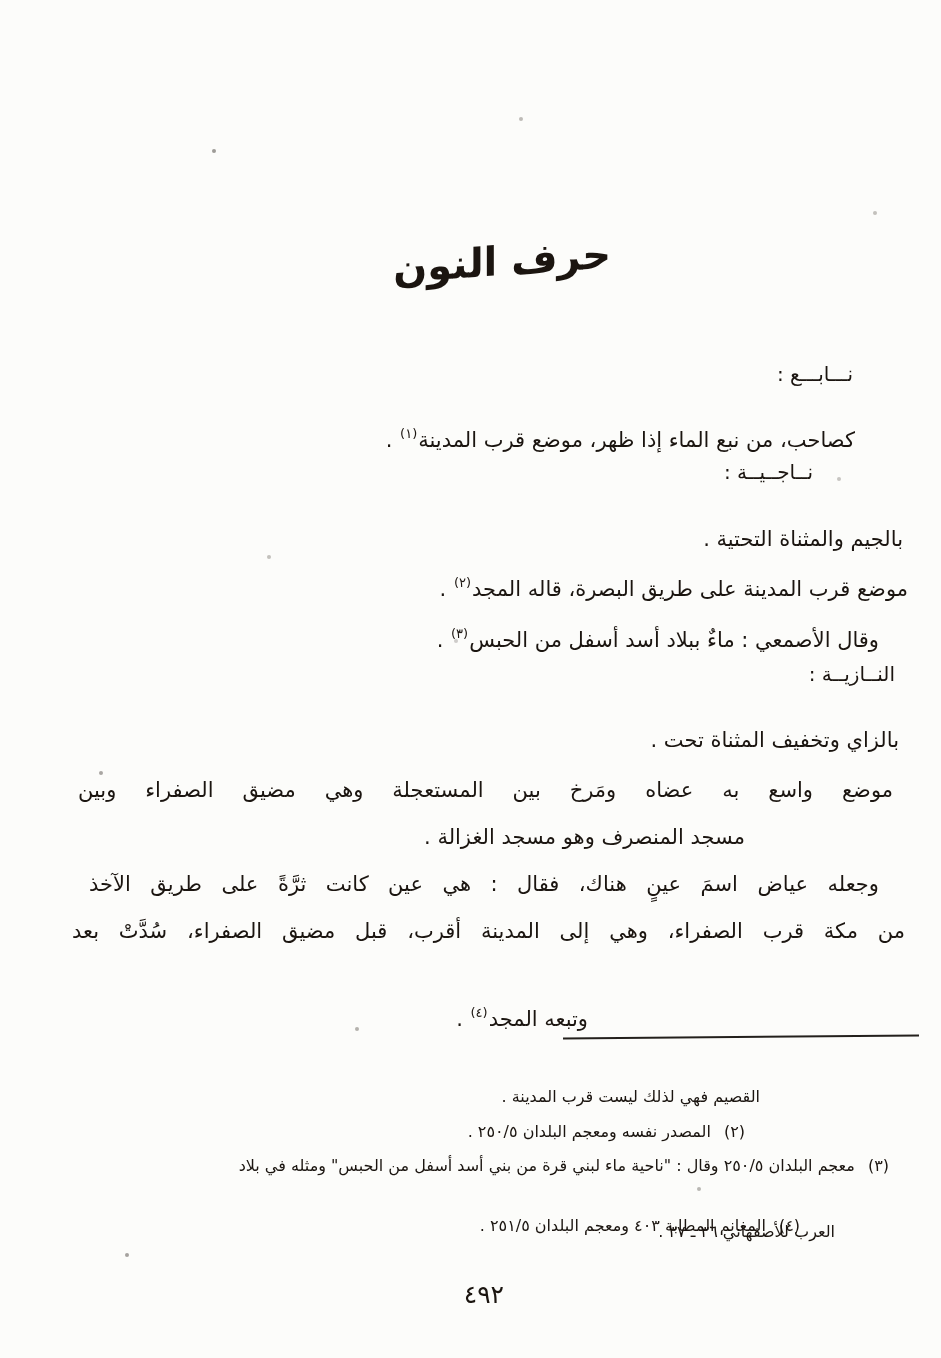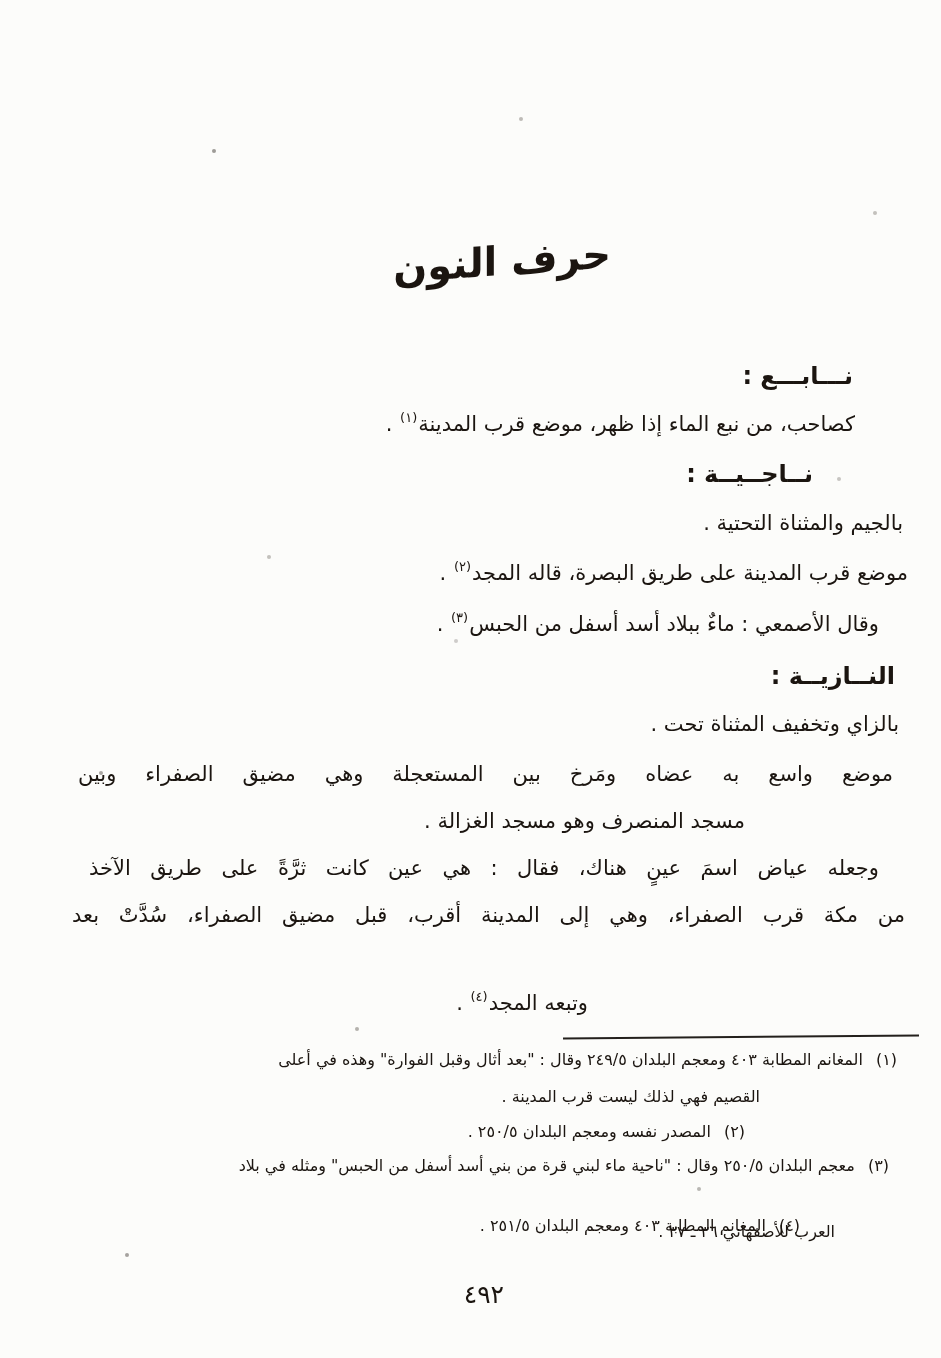--- a/index.html
+++ b/index.html
@@ -11,22 +11,22 @@
     overflow:hidden;
     direction:rtl;
     font-family:"DejaVu Sans",sans-serif;
     color:#1b1510;
   }
   .abs{position:absolute;white-space:nowrap;}
   .title{
     font-size:40px;font-weight:bold;letter-spacing:-1px;
     transform:rotate(-4deg) skewX(-4deg);
   }
-  .heading{font-size:24px;font-weight:bold;}
-  .bodyline{font-size:21px;}
+  .heading{font-size:20px;font-weight:normal;}
+  .bodyline{font-size:21px;margin-top:16px;}
   .just{white-space:normal;text-align:justify;text-align-last:justify;}
   sup.fnm{font-size:13px;vertical-align:9px;margin:0 1px;}
   .fnsep{
     position:absolute;top:1036px;right:22px;width:356px;height:0;
     border-top:2px solid #23201c;transform:rotate(-0.45deg);
   }
   .fnline{font-size:16px;}
   .fnmark{margin-left:13px;}
   .pagenum{font-size:25px;letter-spacing:4px;}
   .specks{
@@ -72,23 +72,20 @@
   <div class="abs bodyline" style="top:712px;right:42px;">بالزاي وتخفيف المثناة تحت .</div>
   <div class="abs bodyline" style="top:809px;right:196px;">مسجد المنصرف وهو مسجد الغزالة .</div>
   <div class="abs bodyline just" style="top:856px;right:62px;width:790px;">وجعله عياض اسمَ عينٍ هناك، فقال : هي عين كانت ثرَّةً على طريق الآخذ</div>
   <div class="abs bodyline just" style="top:903px;right:36px;width:833px;">من مكة قرب الصفراء، وهي إلى المدينة أقرب، قبل مضيق الصفراء، سُدَّتْ بعد</div>
   <div class="abs bodyline" style="top:989px;right:353px;">
     <span>وتبعه المجد</span><sup class="fnm">(٤)</sup><span> .</span>
   </div>
 
   <div class="fnsep"></div>
 
-  <div class="abs fnline" style="top:1050px;right:44px;">
-    <span class="fnmark">(١)</span><span>المغانم المطابة ٤٠٣ ومعجم البلدان ٢٤٩/٥ وقال : "بعد أثال وقبل الفوارة" وهذه في أعلى</span>
-  </div>
   <div class="abs fnline" style="top:1087px;right:181px;">القصيم فهي لذلك ليست قرب المدينة .</div>
 
   <div class="abs fnline" style="top:1122px;right:196px;">
     <span class="fnmark">(٢)</span><span>المصدر نفسه ومعجم البلدان ٢٥٠/٥ .</span>
   </div>
 
   <div class="abs fnline" style="top:1156px;right:52px;">
     <span class="fnmark">(٣)</span><span>معجم البلدان ٢٥٠/٥ وقال : "ناحية ماء لبني قرة من بني أسد أسفل من الحبس" ومثله في بلاد</span>
   </div>
   <div class="abs fnline" style="top:1191px;right:106px;margin-top:31px;">العرب للأصفهاني ٣٦ ـ ٣٧ .</div>

